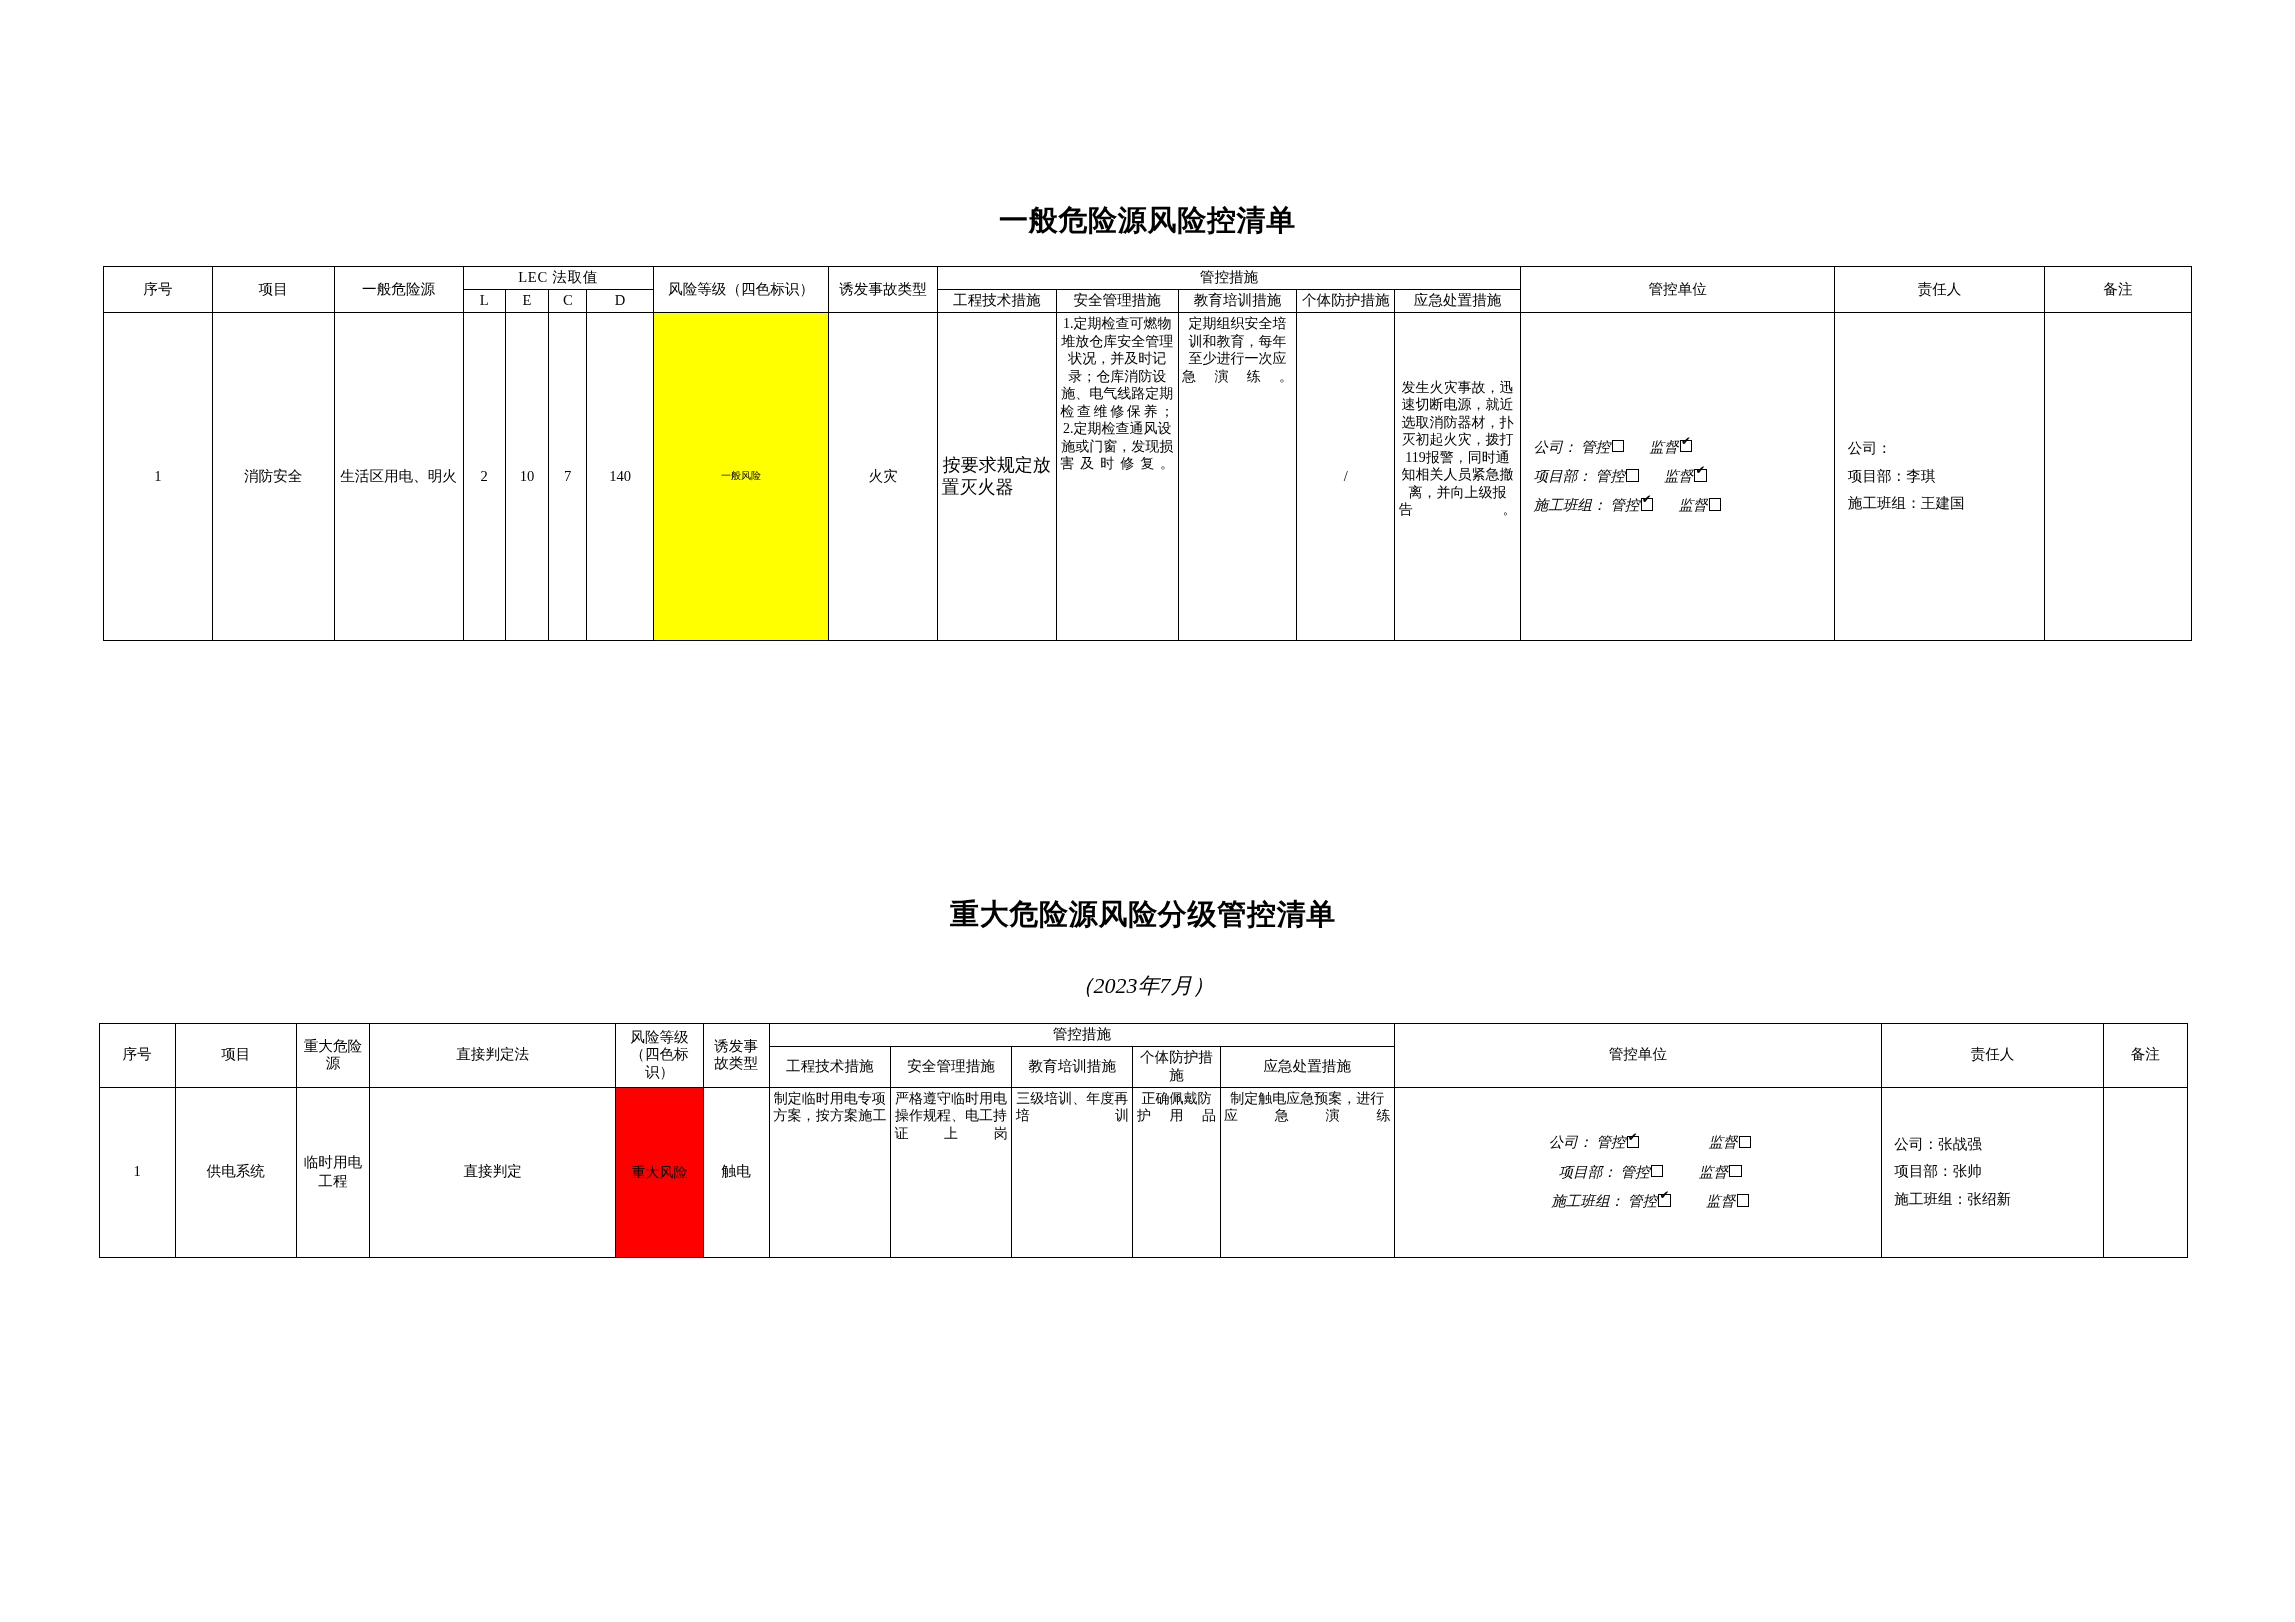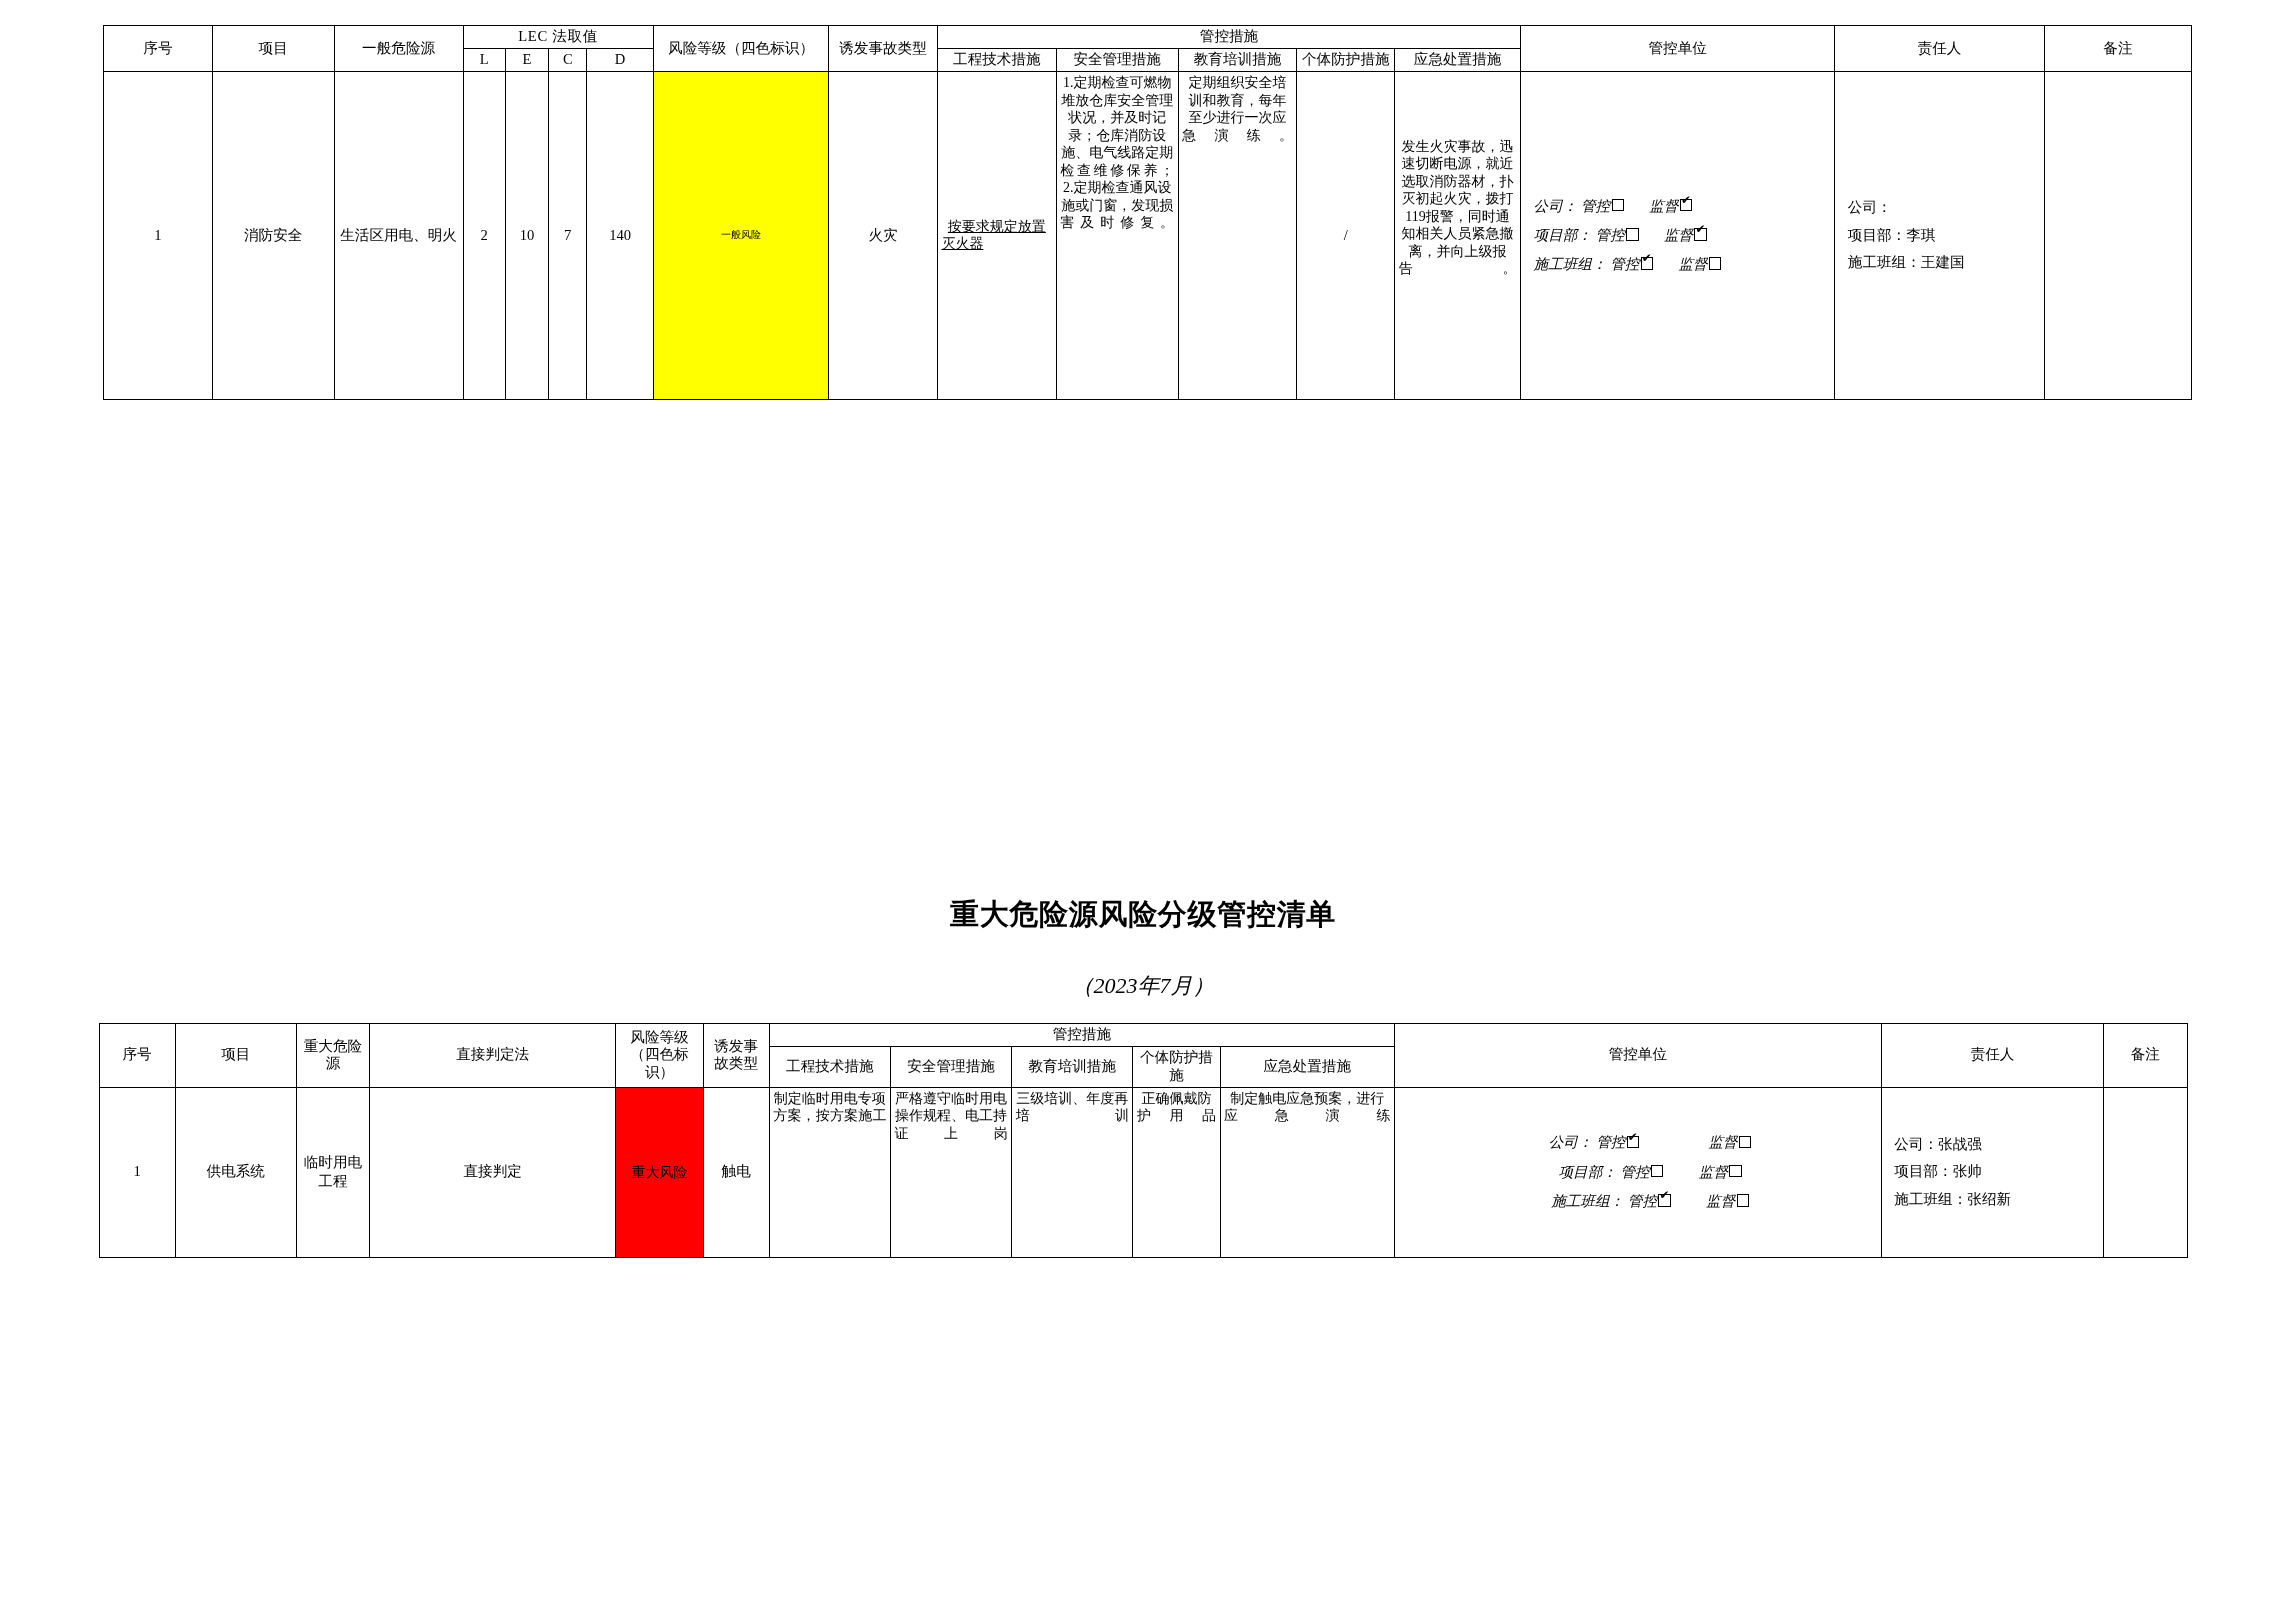--- a/index.html
+++ b/index.html
@@ -54,21 +54,21 @@
     background: #ff0000;
     font-size: 14px;
     line-height: 1.25;
   }
 
   .section1 { position: absolute; left: 0; top: 0; width: 2295px; }
   .section2 { position: absolute; left: 0; top: 895px; width: 2286px; }
 
   .tbl-wrap { display: flex; justify-content: center; }
 
-  .cell-para { text-align: justify; text-align-last: left; font-size: 14px; line-height: 1.25; text-decoration: underline; }
+  .cell-para { text-align: justify; text-align-last: left; font-size: 18px; line-height: 1.25; }
   .cell-para-j { text-align: justify; text-align-last: justify; font-size: 14px; line-height: 1.25; }
 
   .unit-line { text-align: left; font-size: 14.6px; line-height: 2.0; white-space: nowrap; font-style: italic; }
   .cbox { display:inline-block; width: 10.4px; height: 10.4px; border: 1px solid #000; vertical-align: -0.7px; margin-left: 1.4px; }
   .cbox.checked { position: relative; }
   .cbox.checked::after {
     content: "✔";
     position: absolute;
     left: 0px; top: -4.9px;
     font-size: 11.8px;
@@ -80,20 +80,21 @@
   .center-lines { font-size: 14.6px; line-height: 1.35; }
   .spaced { letter-spacing: 0.7px; }
 </style>
 </head>
 <body>
 
 <div class="page">
 
   <div class="section1">
 
+    <div class="doc-title" style="margin-top:201px;">一般危险源风险控清单</div>
 
 
     <div class="tbl-wrap" style="margin-top:25px;">
       <table class="grid" style="width:2089px;">
         <colgroup>
           <col style="width:108px">
           <col style="width:121px">
           <col style="width:128px">
           <col style="width:42px">
           <col style="width:43px">

